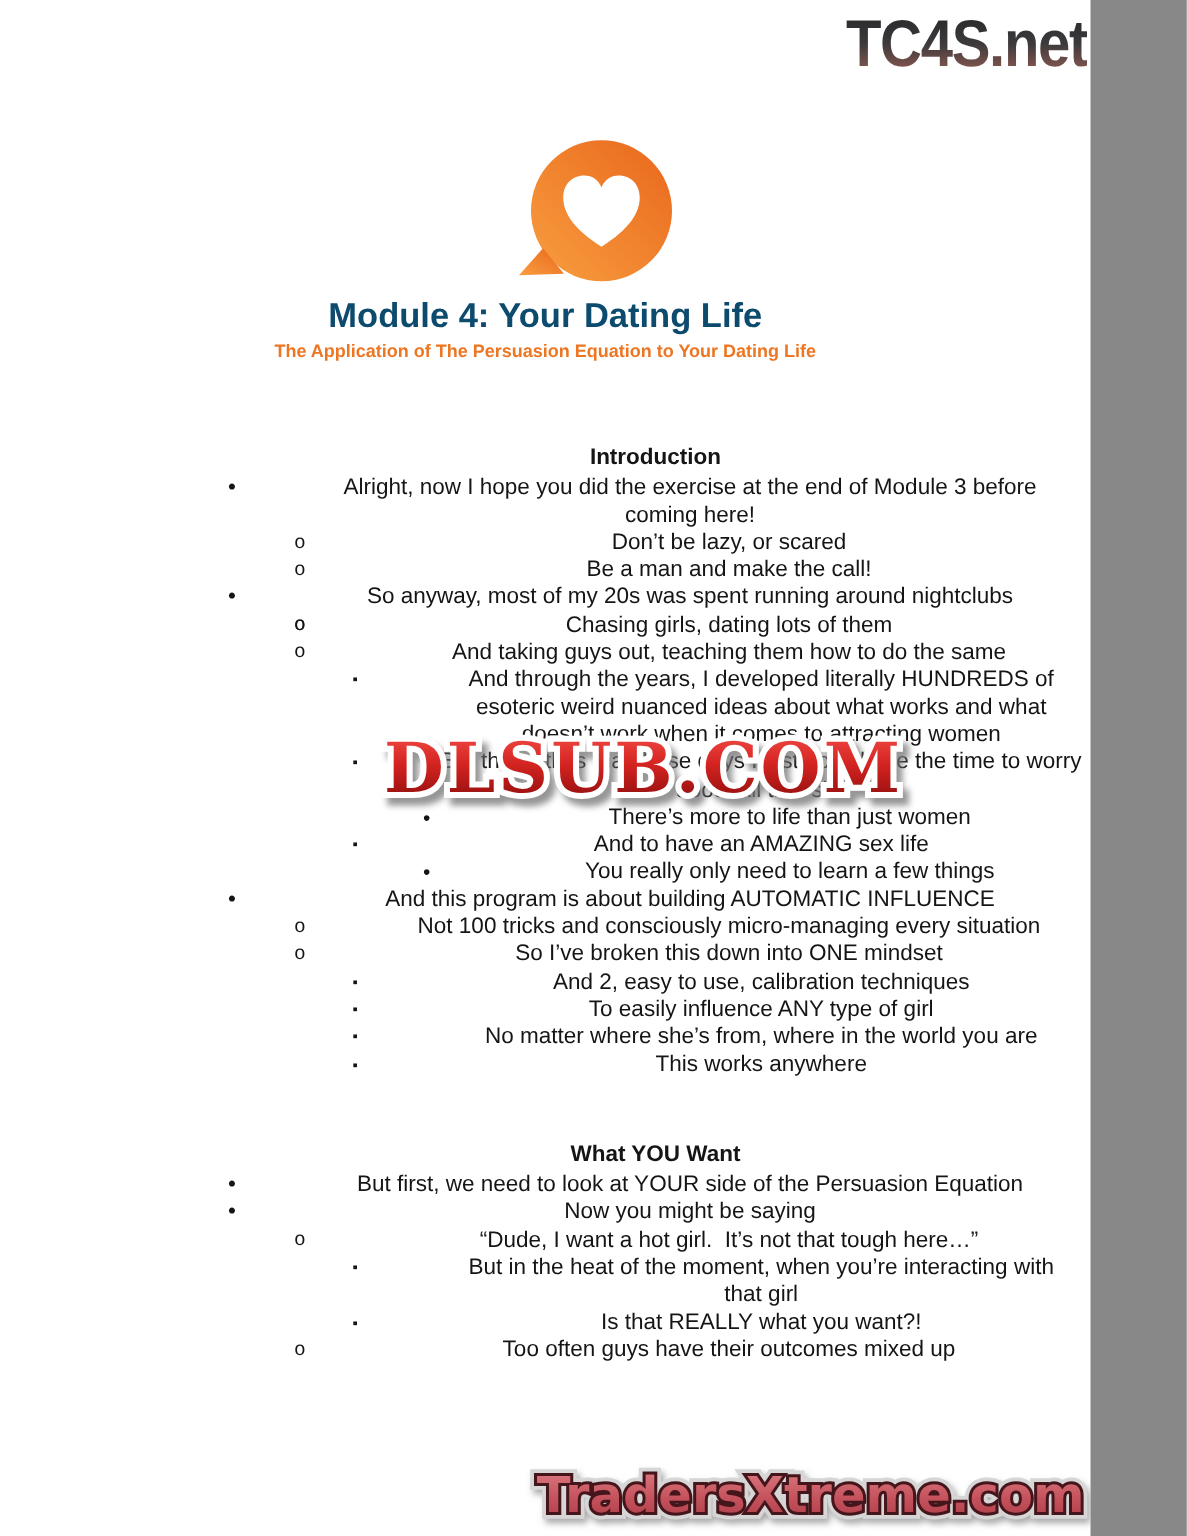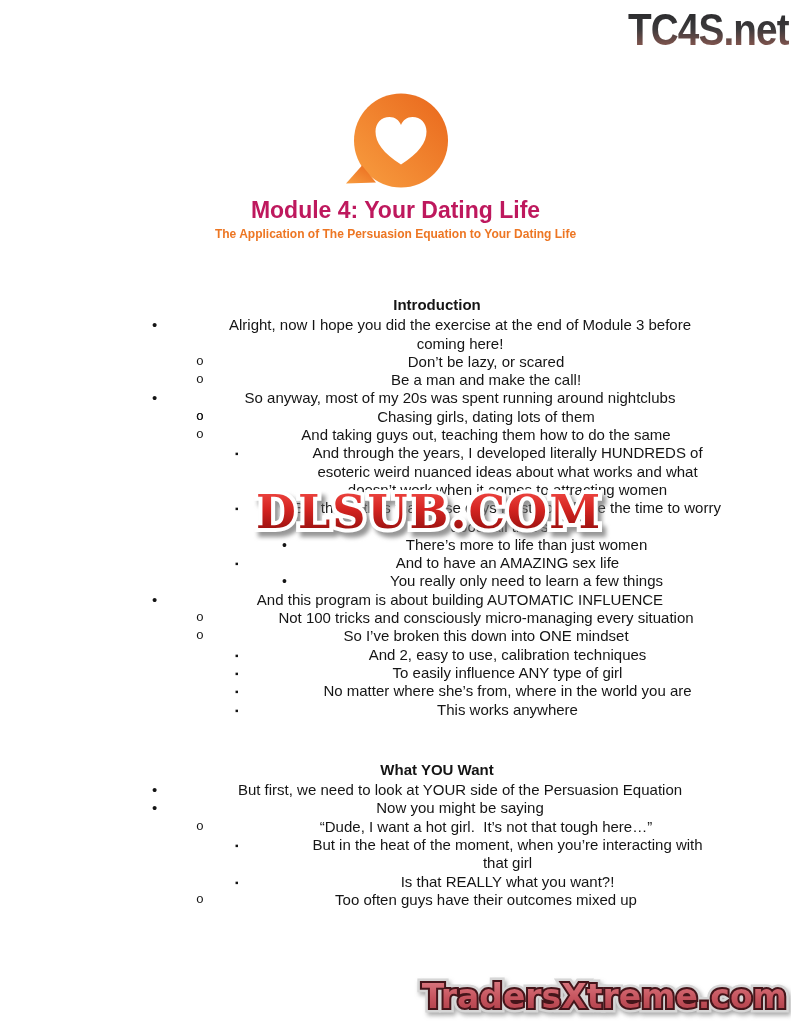--- a/index.html
+++ b/index.html
@@ -1,30 +1,30 @@
 <!DOCTYPE html>
 <html><head>
 <meta charset="utf-8">
 <style>
   html,body{margin:0;padding:0;background:#888;}
-  #page{position:relative;width:791px;height:1024px;background:#fff;overflow:hidden;
+  #page{position:relative;width:727px;height:1024px;background:#fff;overflow:hidden;
         font-family:"Liberation Sans",sans-serif;color:#151515;}
 
   
   .tc4s{position:absolute;top:5px;right:2px;font-weight:bold;font-size:44px;line-height:50px;
         letter-spacing:-1px;transform:scaleX(.88);transform-origin:100% 50%;
         background:linear-gradient(#2e2e30 20%,#3c3a3c 48%,#7a524c 78%,#9e6a5e 100%);
         -webkit-background-clip:text;background-clip:text;color:transparent;}
 
   
   .logo{position:absolute;left:340px;top:93px;width:112px;height:101px;}
 
   
   .title{position:absolute;left:0;right:0;top:197px;text-align:center;
-         font-size:23px;font-weight:bold;color:#be185d;line-height:26px;}
+         font-size:23px;font-weight:bold;color:#0c4a6e;line-height:26px;}
   .subtitle{position:absolute;left:0;right:0;top:225px;text-align:center;
          font-size:12px;font-weight:bold;color:#ED7623;line-height:18px;}
 
   
   #doc{position:absolute;left:117px;top:296px;width:640px;
        font-size:15px;line-height:18.3px;text-align:center;}
   .heading{font-weight:bold;margin-bottom:2px;}
   .heading.gap{margin-top:42px;}
   .li{position:relative;white-space:pre-wrap;}
   .bullet{position:absolute;top:0;}

